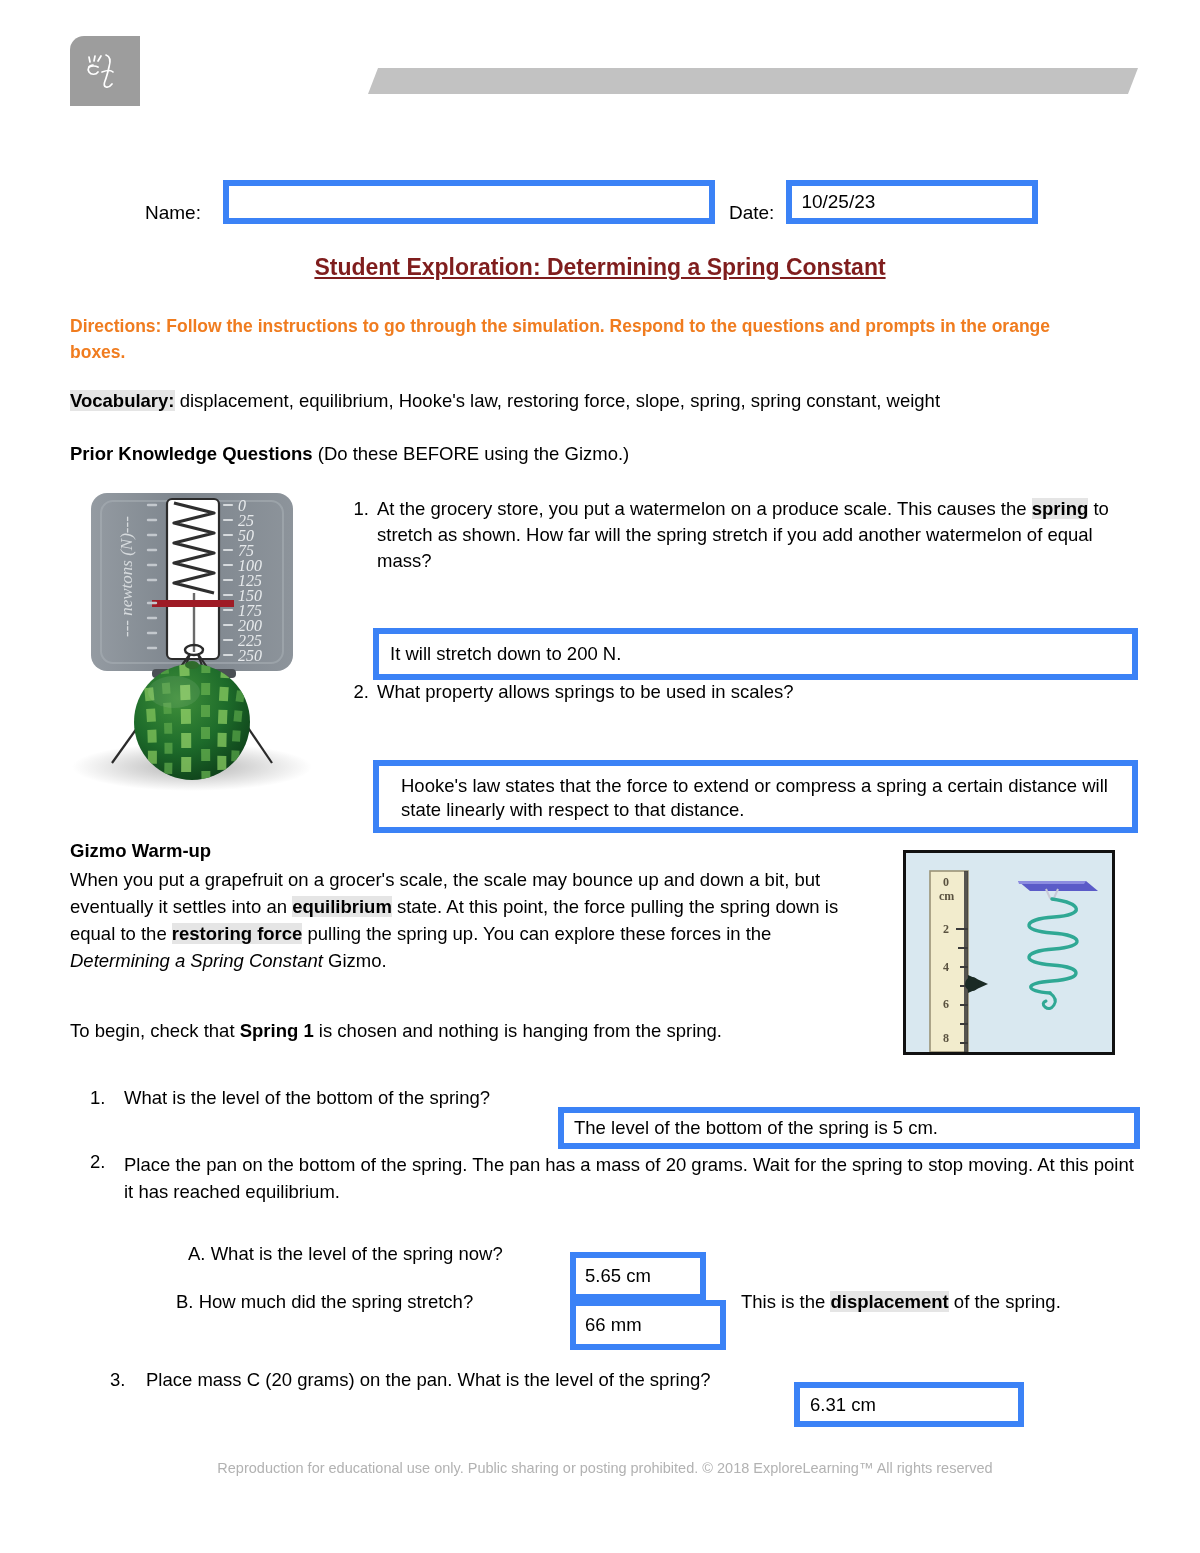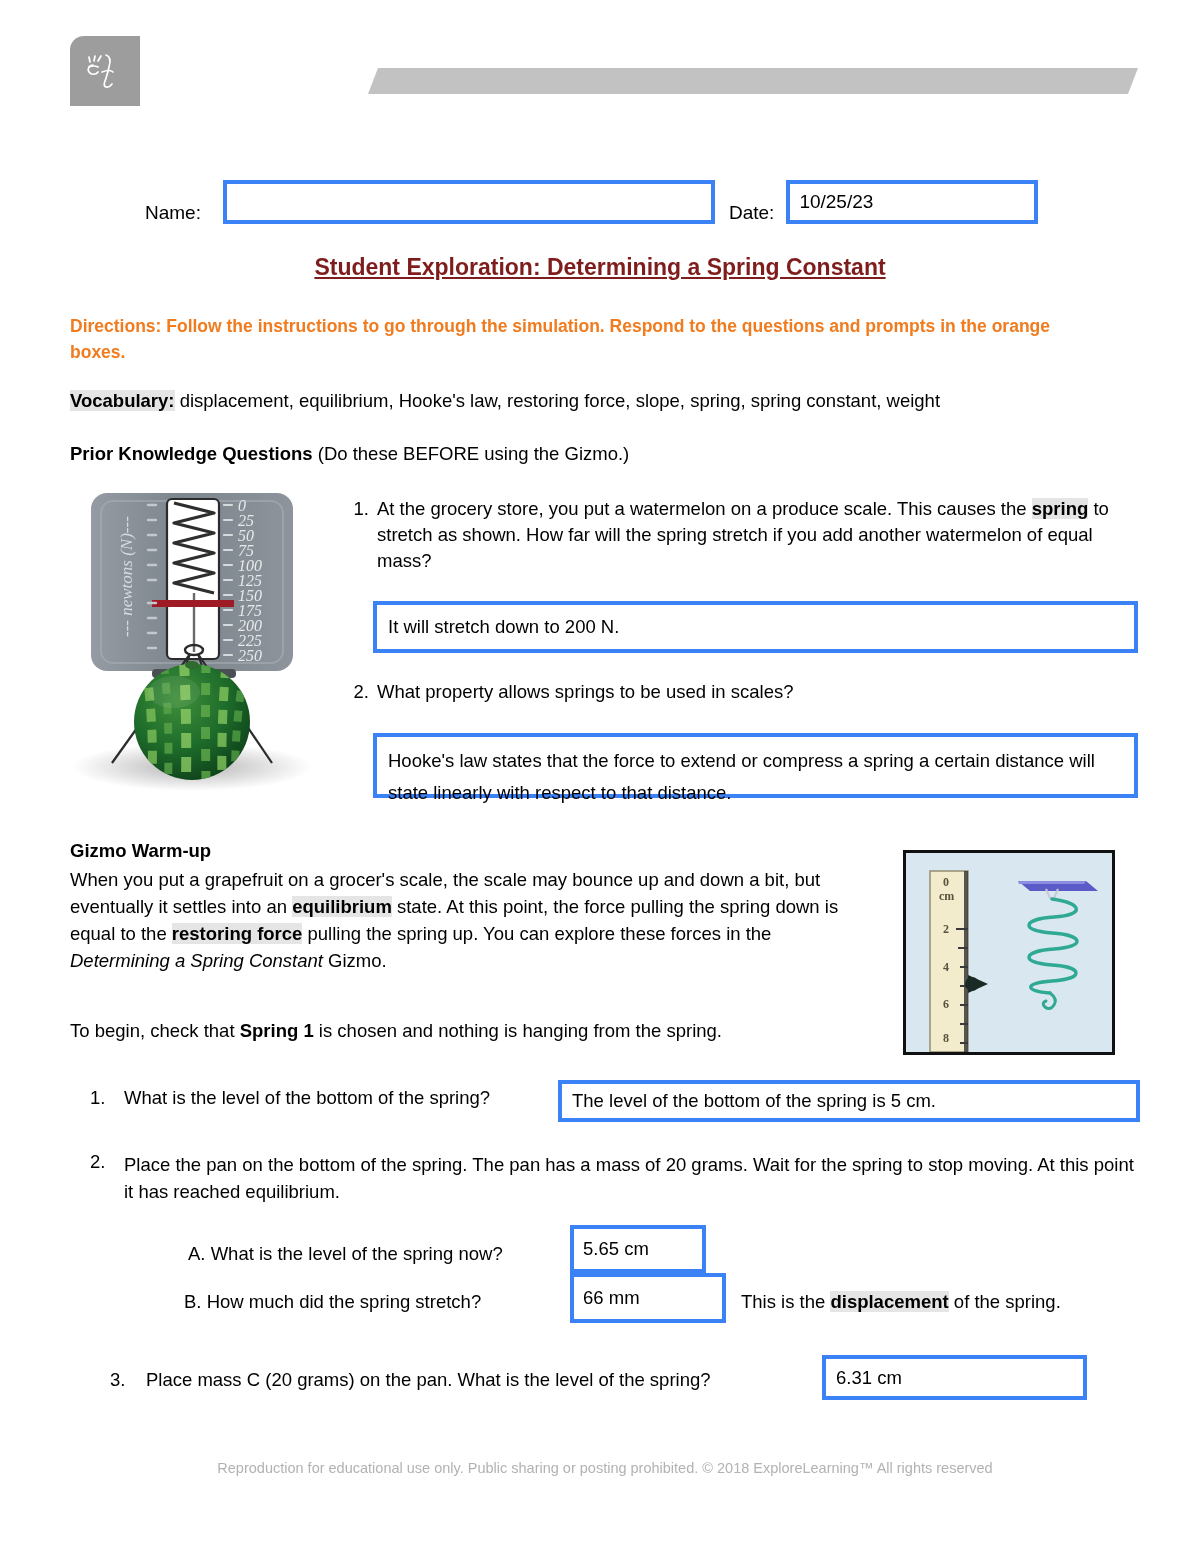--- a/index.html
+++ b/index.html
@@ -61,23 +61,24 @@
     left: 145px; top: 180px;
     width: 920px; height: 44px;
     display: flex;
     align-items: flex-end;
   }
   .nd-label {
     font-size: 19px;
     white-space: nowrap;
   }
   .obox {
-    border: 4px solid #3b82f6;
+    border: 6px solid #3b82f6;
     background: #ffffff;
     box-sizing: border-box;
+    margin-top: 27px;
   }
   .name-field {
     margin-left: 22px;
     width: 492px;
     height: 44px;
   }
   .date-label { margin-left: 14px; }
   .date-field {
     margin-left: 12px;
     width: 252px;
@@ -163,25 +164,25 @@
   .q2 {
     position: absolute;
     left: 335px; top: 679px;
     width: 805px;
     font-size: 18.5px;
     line-height: 26px;
   }
   .ans2 {
     position: absolute;
     left: 373px; top: 733px;
-    width: 765px; height: 65px;
-    padding: 8px 11px;
-    box-sizing: border-box;
-    font-size: 18.5px;
-    line-height: 32px;
+    width: 765px; height: 73px;
+    padding: 8px 22px;
+    box-sizing: border-box;
+    font-size: 18.5px;
+    line-height: 24px;
   }
 
   
   .warmup-head {
     position: absolute;
     left: 70px; top: 840px;
     font-size: 18.5px;
     font-weight: bold;
   }
   .warmup-body {
@@ -254,21 +255,21 @@
     left: 570px; top: 1225px;
     width: 136px; height: 48px;
     display: flex;
     align-items: center;
     padding-left: 9px;
     box-sizing: border-box;
     font-size: 18.5px;
   }
   .sub-b-label {
     position: absolute;
-    left: 184px; top: 1291px;
+    left: 176px; top: 1291px;
     font-size: 18.5px;
   }
   .sub-b-box {
     position: absolute;
     left: 570px; top: 1273px;
     width: 156px; height: 50px;
     display: flex;
     align-items: center;
     padding-left: 9px;
     box-sizing: border-box;
@@ -287,22 +288,22 @@
     font-size: 18.5px;
   }
   .gq3-text {
     position: absolute;
     left: 146px; top: 1369px;
     font-size: 18.5px;
     white-space: nowrap;
   }
   .gq3-ans {
     position: absolute;
-    left: 822px; top: 1355px;
-    width: 265px; height: 45px;
+    left: 794px; top: 1355px;
+    width: 230px; height: 45px;
     display: flex;
     align-items: center;
     padding-left: 10px;
     box-sizing: border-box;
     font-size: 18.5px;
   }
 
   
   .footer {
     position: absolute;

